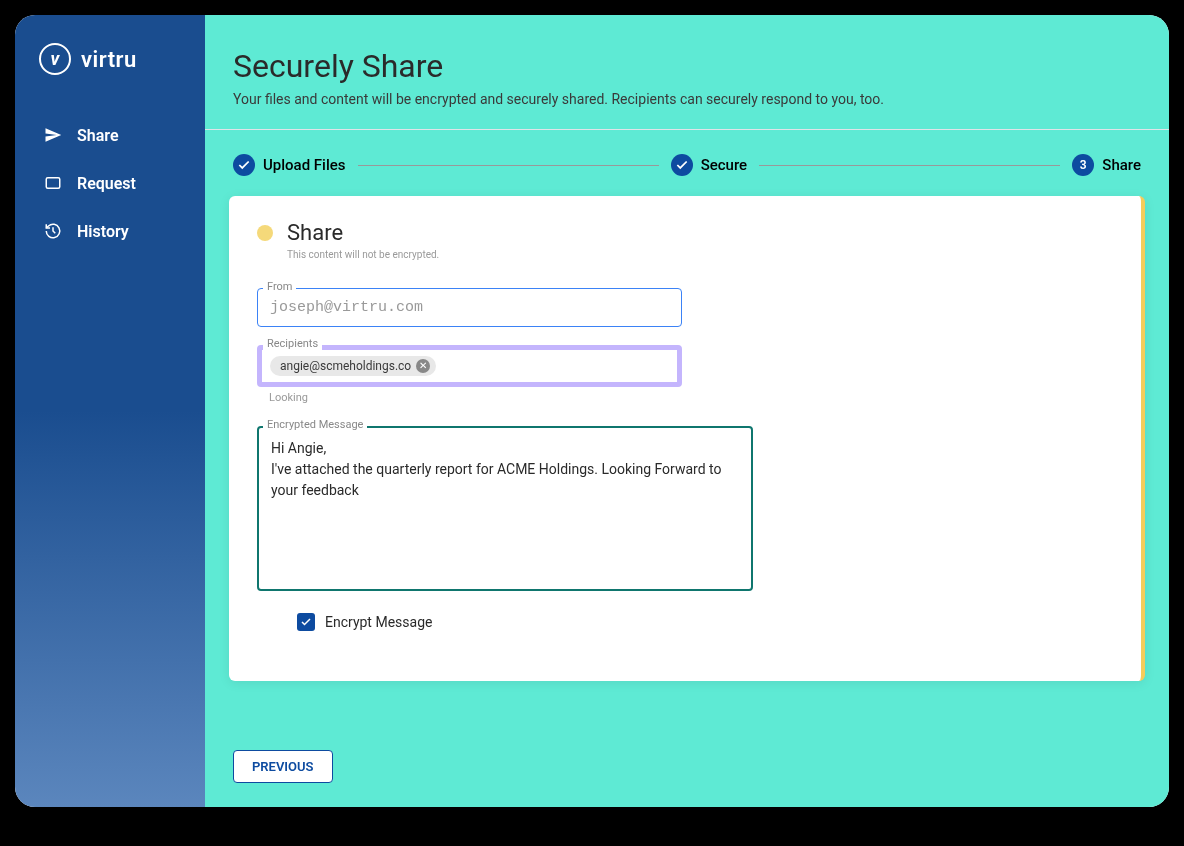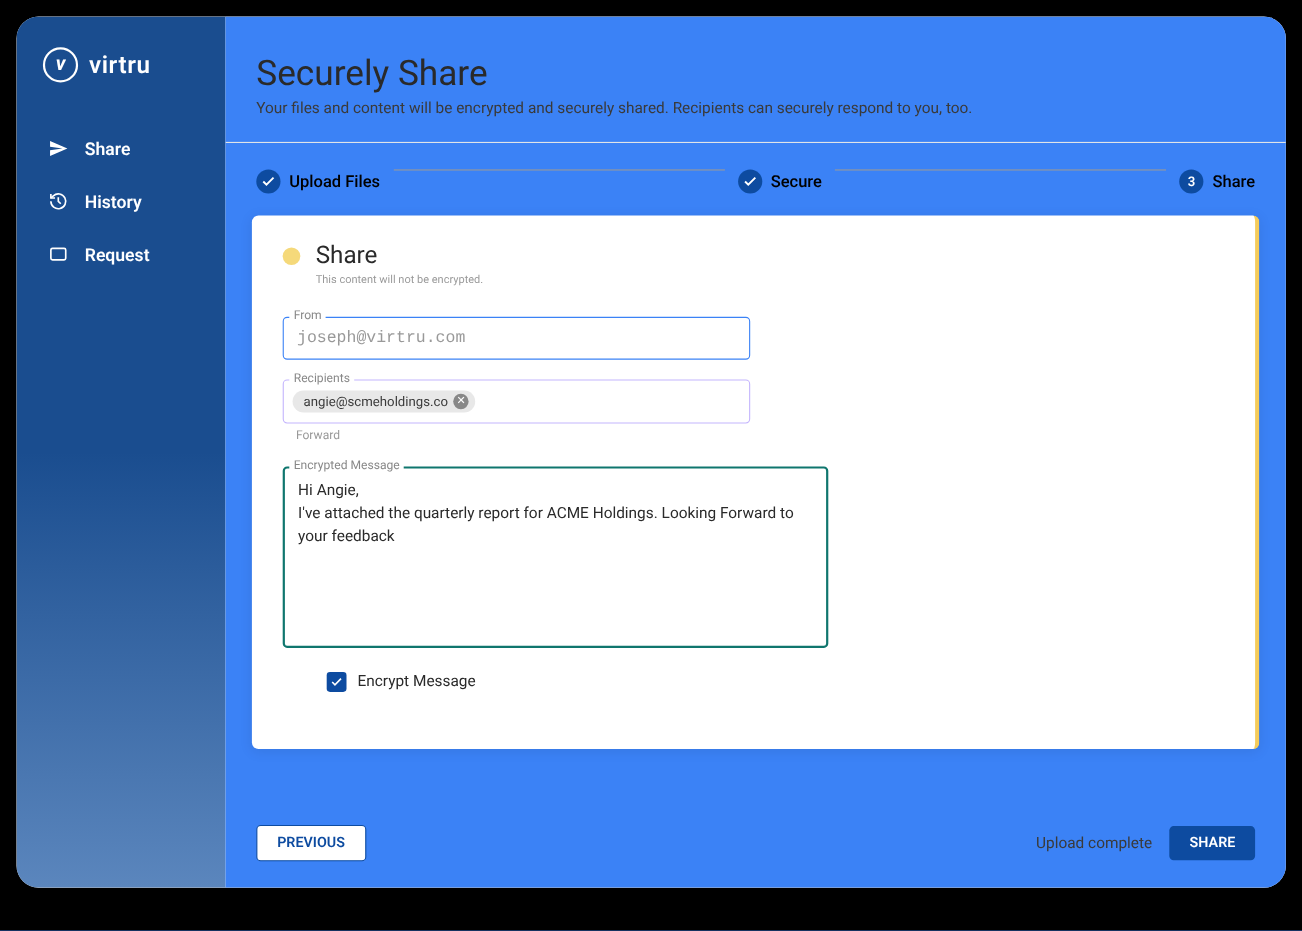--- a/index.html
+++ b/index.html
@@ -89,21 +89,21 @@
       height: 20px;
       display: flex;
       align-items: center;
       justify-content: center;
     }
     
     .main-content {
       flex: 1;
       display: flex;
       flex-direction: column;
-      background: #3b82f6;
+      background: #5eead4;
       overflow: hidden;
     }
     
     .header {
       padding: 32px 28px 22px 28px;
       border-bottom: 1px solid #e0e4e8;
     }
     
     .page-title {
       font-size: 32px;
@@ -112,20 +112,21 @@
       margin-bottom: 6px;
     }
     
     .page-subtitle {
       font-size: 14px;
       color: #3a3a3a;
     }
     
     .stepper {
       display: flex;
+      align-items: center;
       padding: 24px 28px 20px 28px;
     }
     
     .step {
       display: flex;
       align-items: center;
       gap: 8px;
     }
     
     .step-circle {
@@ -228,21 +229,21 @@
       border: 1px solid #3b82f6;
       border-radius: 4px;
       padding: 10px 12px;
       font-size: 15px;
       color: #999;
       font-family: Liberation Mono, monospace;
     }
     
     .field-chips {
       width: 100%;
-      border: 1px solid #c4b5fd;
+      border: 5px solid #c4b5fd;
       border-radius: 4px;
       padding: 6px 8px;
       min-height: 40px;
       display: flex;
       align-items: center;
       gap: 6px;
     }
     
     .chip {
       background: #e8e8e8;
@@ -375,34 +376,34 @@
         <span class="sidebar-icon">
           <svg viewBox="0 0 24 24" width="18" height="18" fill="#fff">
               <path d="M2 21l21-9L2 3v7l15 2-15 2z"></path>
             </svg>
         </span>
         <span>Share</span>
       </li>
       <li class="sidebar-item">
         <span class="sidebar-icon">
           <svg viewBox="0 0 24 24" width="18" height="18" fill="none" stroke="#fff" stroke-width="2">
+              <rect x="3" y="5" width="18" height="14" rx="2"></rect>
+            </svg>
+        </span>
+        <span>Request</span>
+      </li>
+      <li class="sidebar-item">
+        <span class="sidebar-icon">
+          <svg viewBox="0 0 24 24" width="18" height="18" fill="none" stroke="#fff" stroke-width="2">
               <path d="M3 12a9 9 0 1 0 3-6.7L3 8"></path>
               <path d="M3 3v5h5"></path>
               <path d="M12 7v5l3 3"></path>
             </svg>
         </span>
         <span>History</span>
-      </li>
-      <li class="sidebar-item">
-        <span class="sidebar-icon">
-          <svg viewBox="0 0 24 24" width="18" height="18" fill="none" stroke="#fff" stroke-width="2">
-              <rect x="3" y="5" width="18" height="14" rx="2"></rect>
-            </svg>
-        </span>
-        <span>Request</span>
       </li>
     </ul>
   </aside>
 
   <main class="main-content">
 
     <header class="header">
       <h1 class="page-title">Securely Share</h1>
       <p class="page-subtitle">Your files and content will be encrypted and securely shared. Recipients can securely respond to you, too.</p>
     </header>
@@ -448,21 +449,21 @@
 
         <div class="form-field wide" style="margin-bottom:4px;">
           <label class="field-label">Recipients</label>
           <div class="field-chips">
             <div class="chip">
               <span>angie@scmeholdings.co</span>
               <span class="chip-close">✕</span>
             </div>
           </div>
         </div>
-        <div class="helper-text" style="margin-bottom:22px;">Forward</div>
+        <div class="helper-text" style="margin-bottom:22px;">Looking</div>
 
         <div class="form-field full">
           <label class="field-label">Encrypted Message</label>
           <textarea class="textarea-field" style="">Hi Angie,
 I've attached the quarterly report for ACME Holdings. Looking Forward to your feedback</textarea>
         </div>
 
         <div class="checkbox-row">
           <div class="checkbox">
             <svg width="12" height="12" viewBox="0 0 24 24" fill="none" stroke="#fff" stroke-width="3">
@@ -470,20 +471,16 @@
               </svg>
           </div>
           <span class="checkbox-label">Encrypt Message</span>
         </div>
 
       </div>
     </div>
 
     <footer class="footer">
       <button class="btn btn-secondary">PREVIOUS</button>
-      <div class="footer-right">
-        <span class="status-text">Upload complete</span>
-        <button class="btn btn-primary">SHARE</button>
-      </div>
     </footer>
 
   </main>
 </div>
 
 </body></html>

